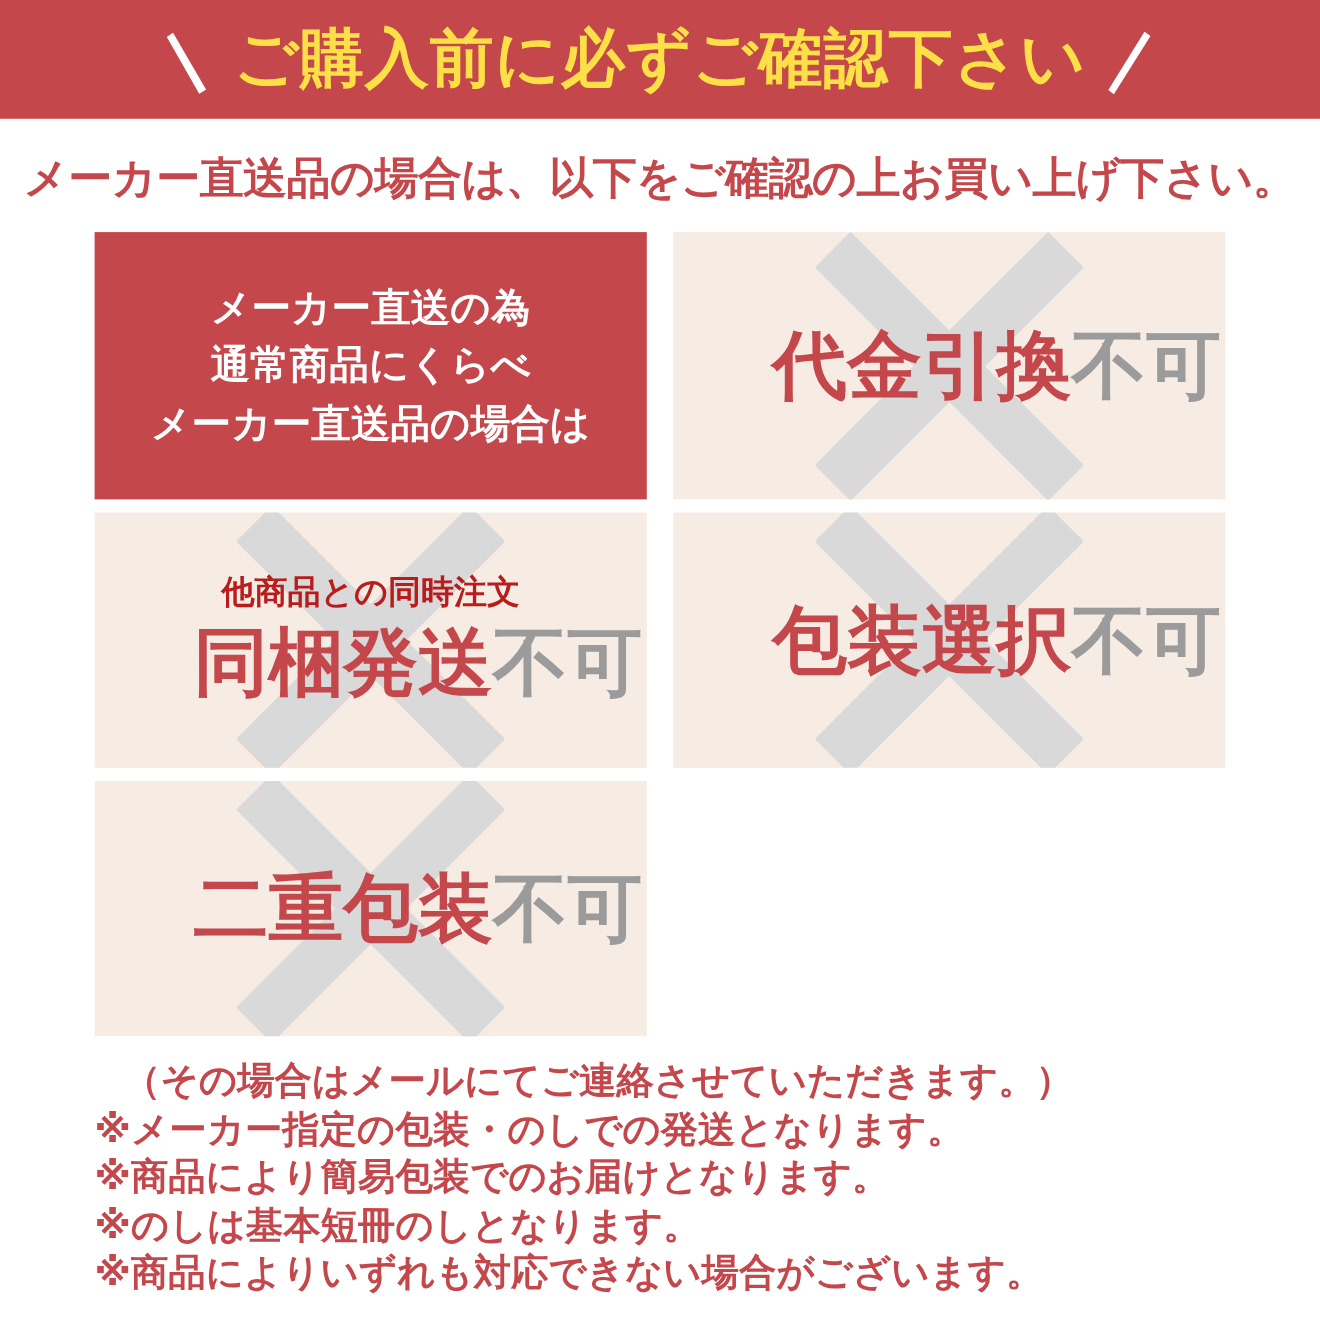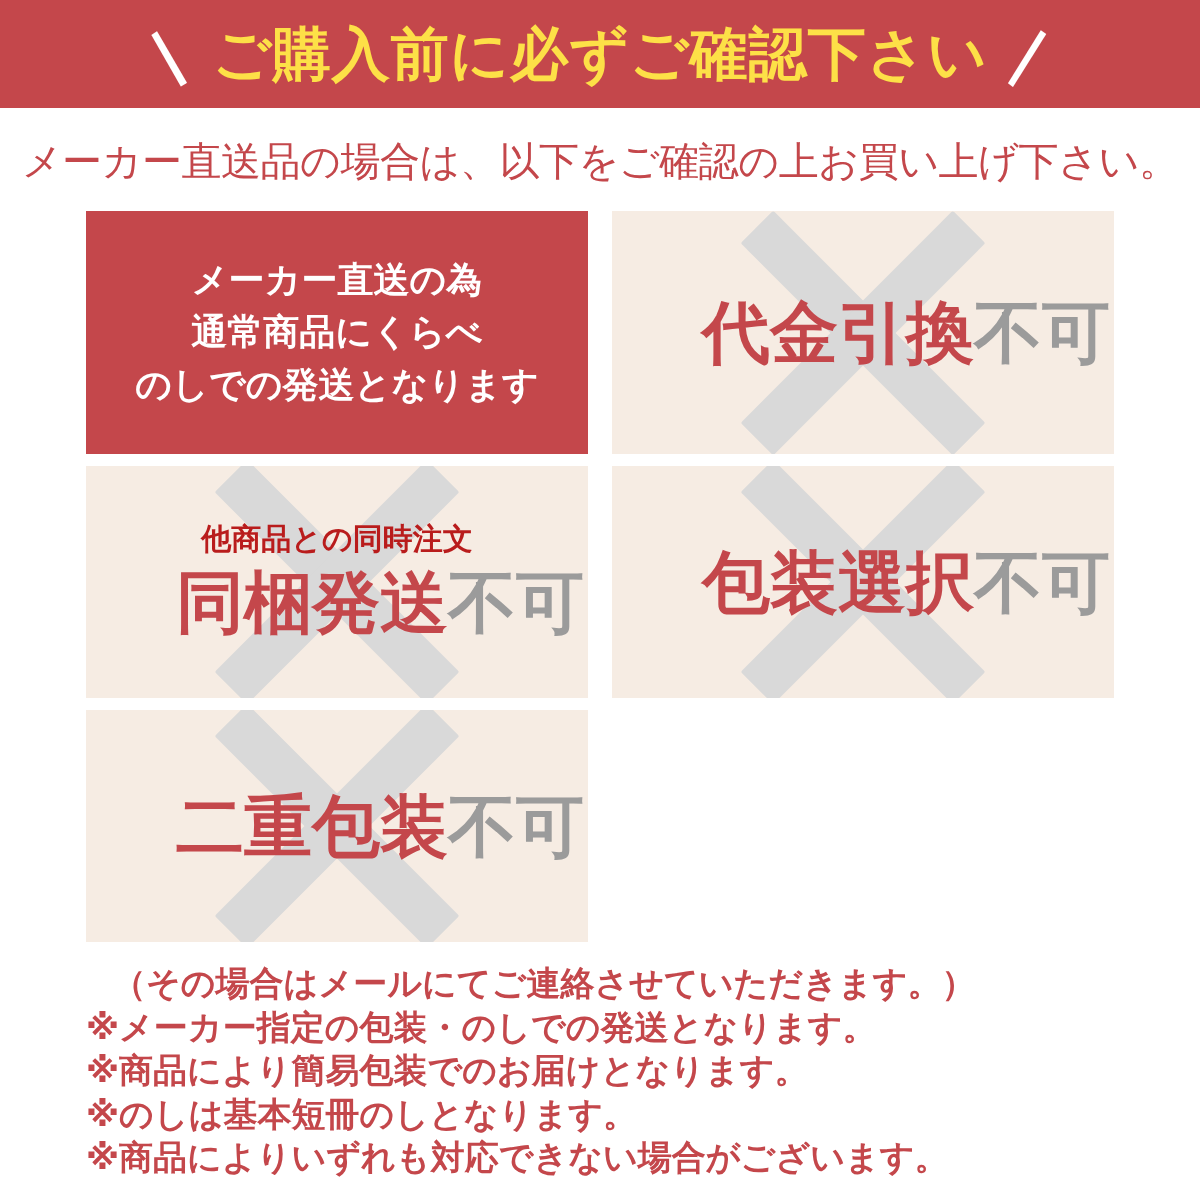--- a/index.html
+++ b/index.html
@@ -47,21 +47,21 @@
   }
   .slash-left { transform: skewX(-16deg); margin-right: 10px; }
   .slash-right { transform: skewX(16deg); margin-left: 10px; }
 
   
   .lead {
     margin-top: 26px;
     text-align: center;
     color: #c4474b;
     font-size: 40px;
-    font-weight: normal;
+    font-weight: bold;
     white-space: nowrap;
     letter-spacing: -0.5px;
   }
 
   
   .grid {
     margin: 22px auto 0 auto;
     width: 1028px;
     display: grid;
     grid-template-columns: 502px 502px;
@@ -174,21 +174,21 @@
   </div>
 
   <div class="lead">メーカー直送品の場合は、以下をご確認の上お買い上げ下さい。</div>
 
   <div class="grid">
 
     <div class="card filled">
       <div class="content">
         <div class="line-white">メーカー直送の為</div>
         <div class="line-white">通常商品にくらべ</div>
-        <div class="line-white">のしでの発送となります</div>
+        <div class="line-white">メーカー直送品の場合は</div>
       </div>
     </div>
 
     <div class="card">
       <div class="xmark">
           <span class="a"></span>
           <span class="b"></span>
         </div>
       <div class="content">
         <div class="line-big">

